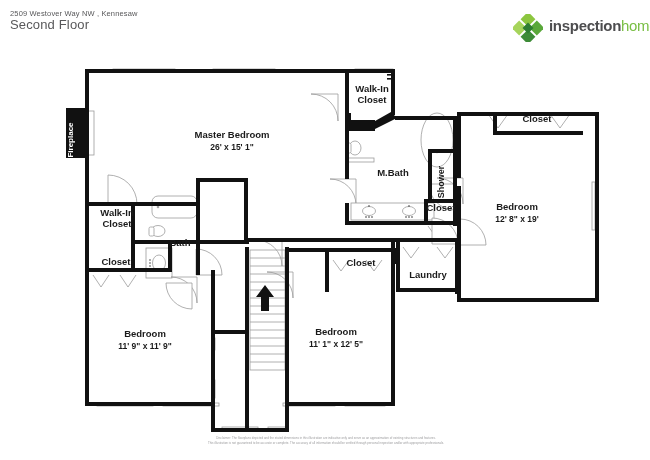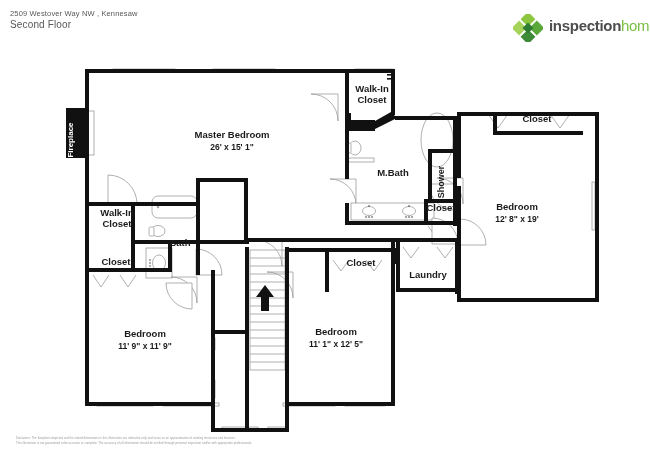--- a/index.html
+++ b/index.html
@@ -3,31 +3,31 @@
 <meta charset="utf-8">
 <style>
   html,body{margin:0;padding:0;}
   body{
     width:650px;height:460px;
     background:#ffffff;
     font-family:"Liberation Sans", sans-serif;
     overflow:hidden;
     position:relative;
   }
-  #root{position:relative;width:650px;height:460px;}
+  #root{position:relative;width:650px;height:460px;text-align:center;}
 
   
   .hdr-addr{
     position:absolute;left:10px;top:8px;
     font-size:7.5px;color:#58585a;letter-spacing:.15px;line-height:11px;
     white-space:nowrap;
   }
   .hdr-floor{
     position:absolute;left:10px;top:19px;
-    font-size:10px;color:#58585a;letter-spacing:.15px;line-height:11px;
+    font-size:13px;color:#58585a;letter-spacing:.15px;line-height:11px;
     white-space:nowrap;
   }
   .logo-wrap{
     position:absolute;left:513px;top:12px;width:130px;height:32px;
   }
   .logo-mark{position:absolute;left:0;top:2px;width:30px;height:28px;}
   .logo-text{
     position:absolute;left:36px;top:5px;
     font-size:15px;font-weight:bold;letter-spacing:-.3px;white-space:nowrap;
   }

